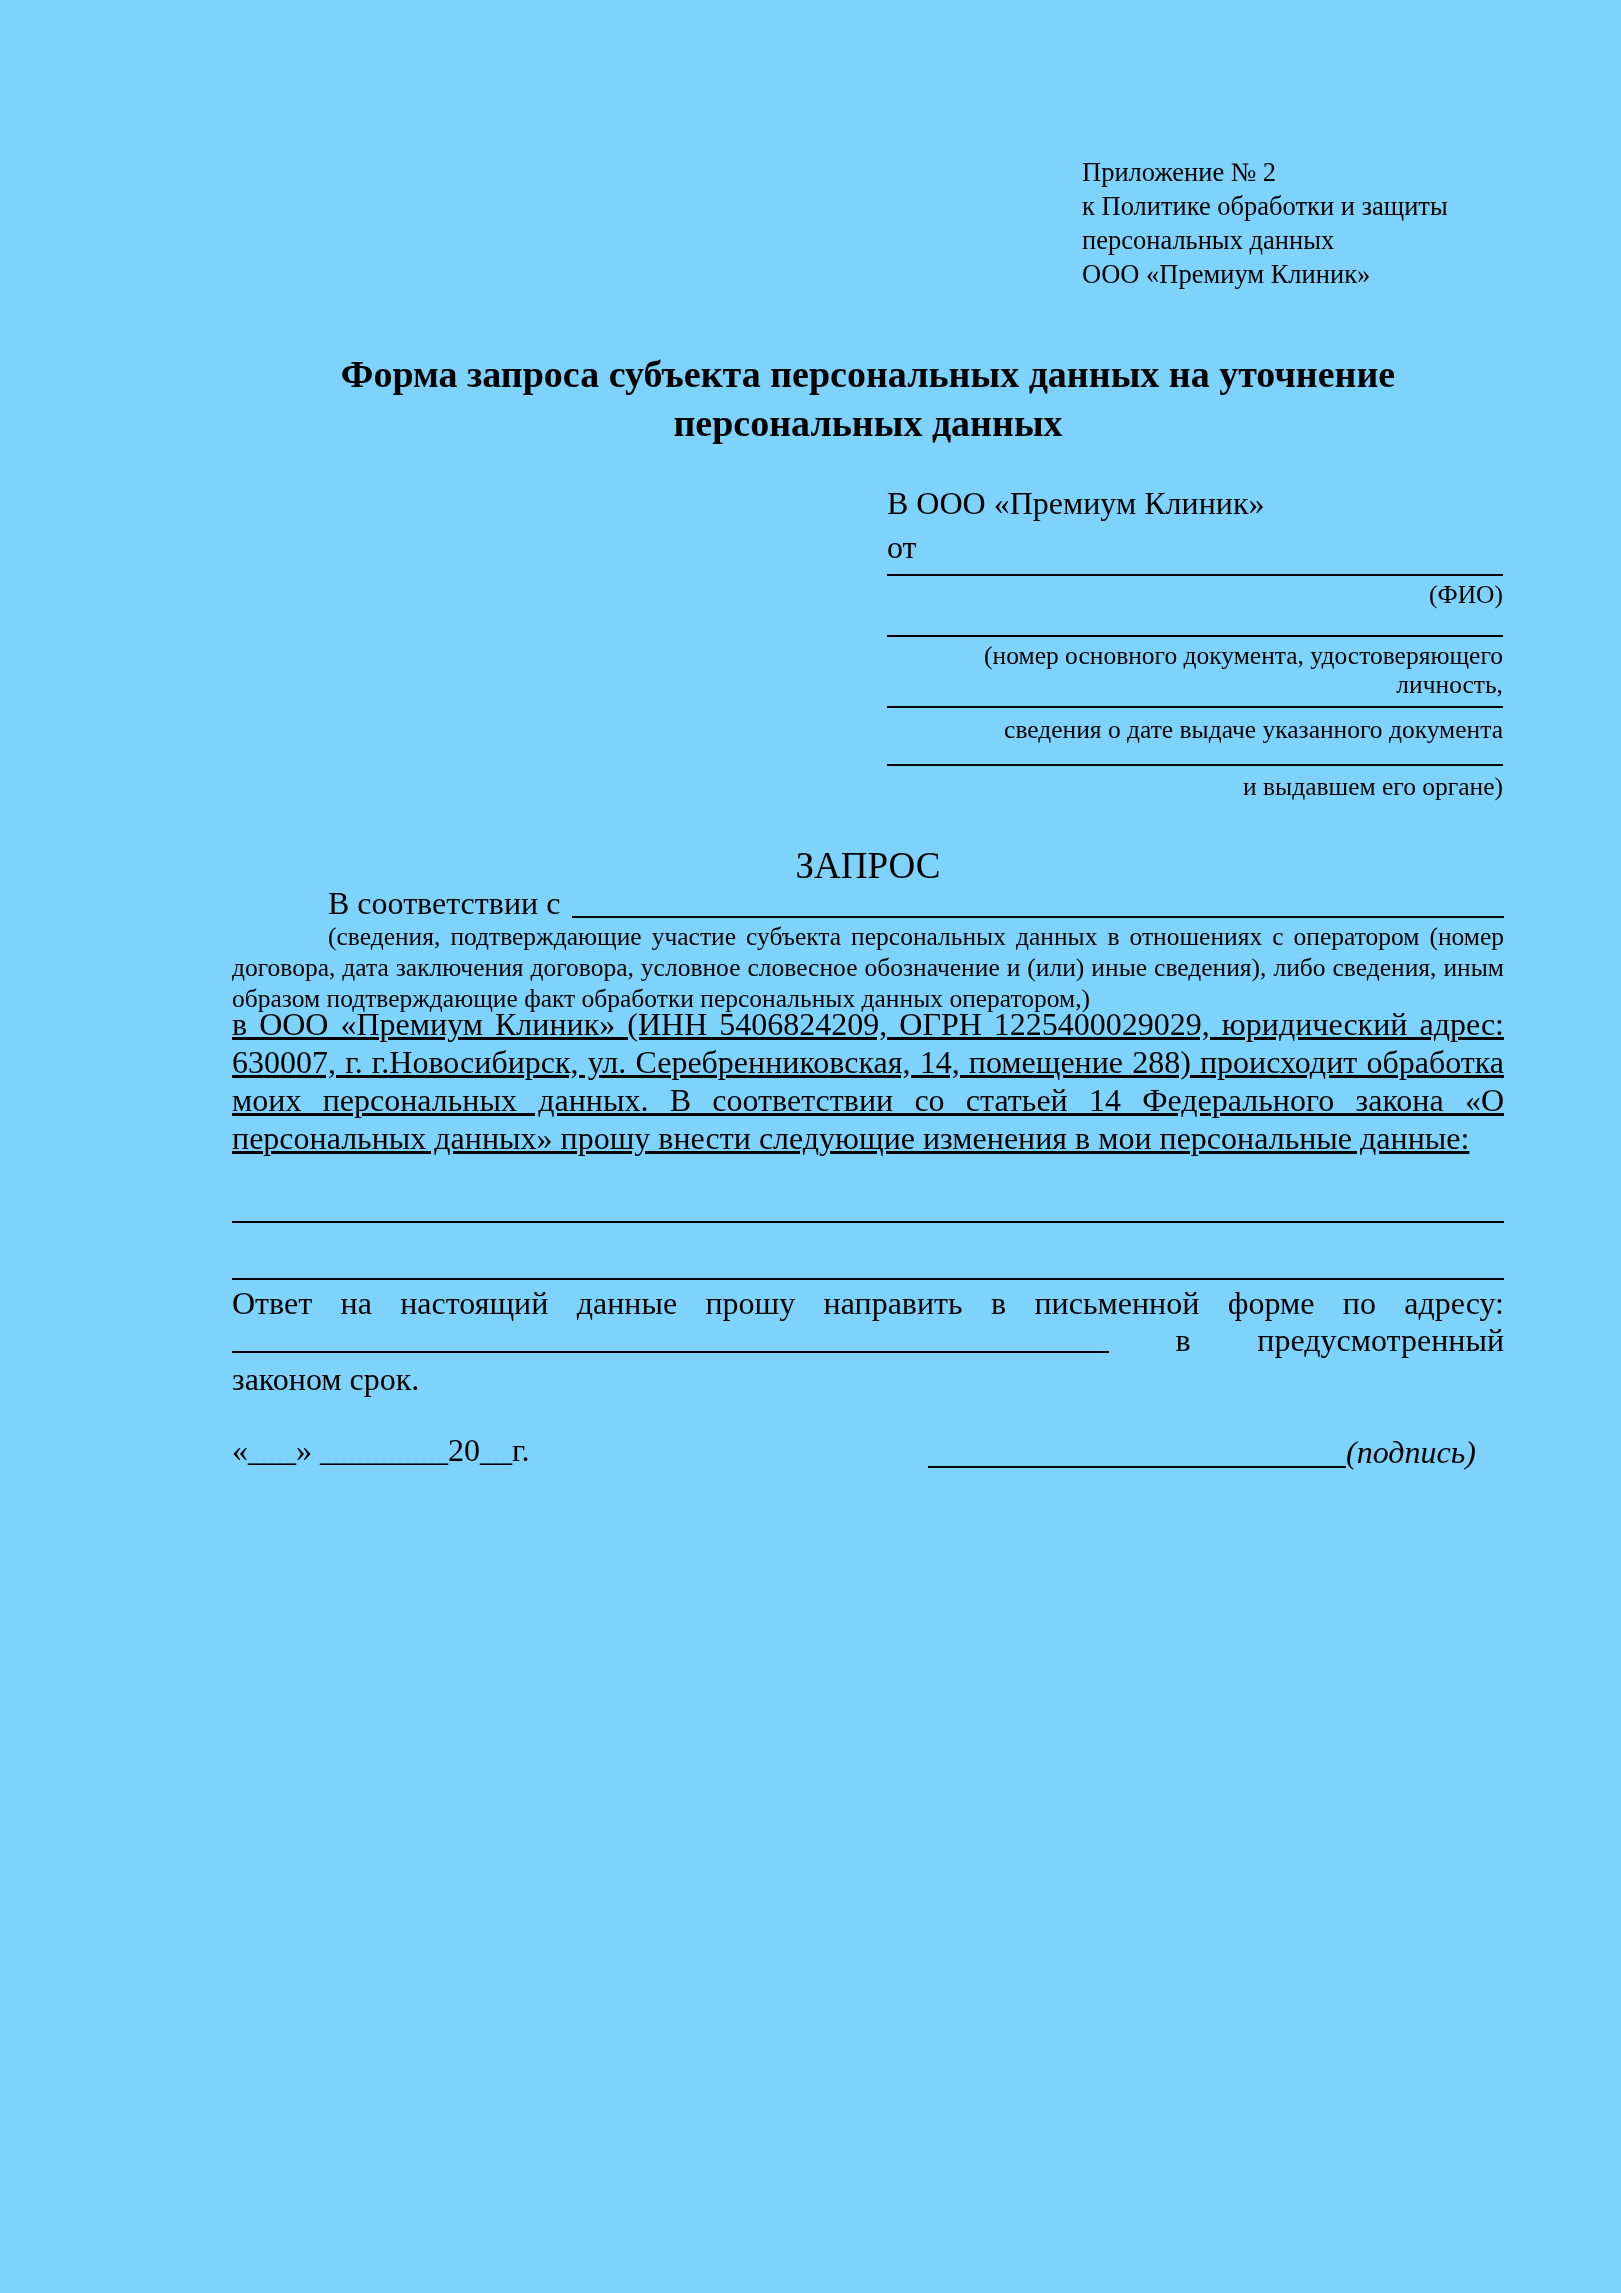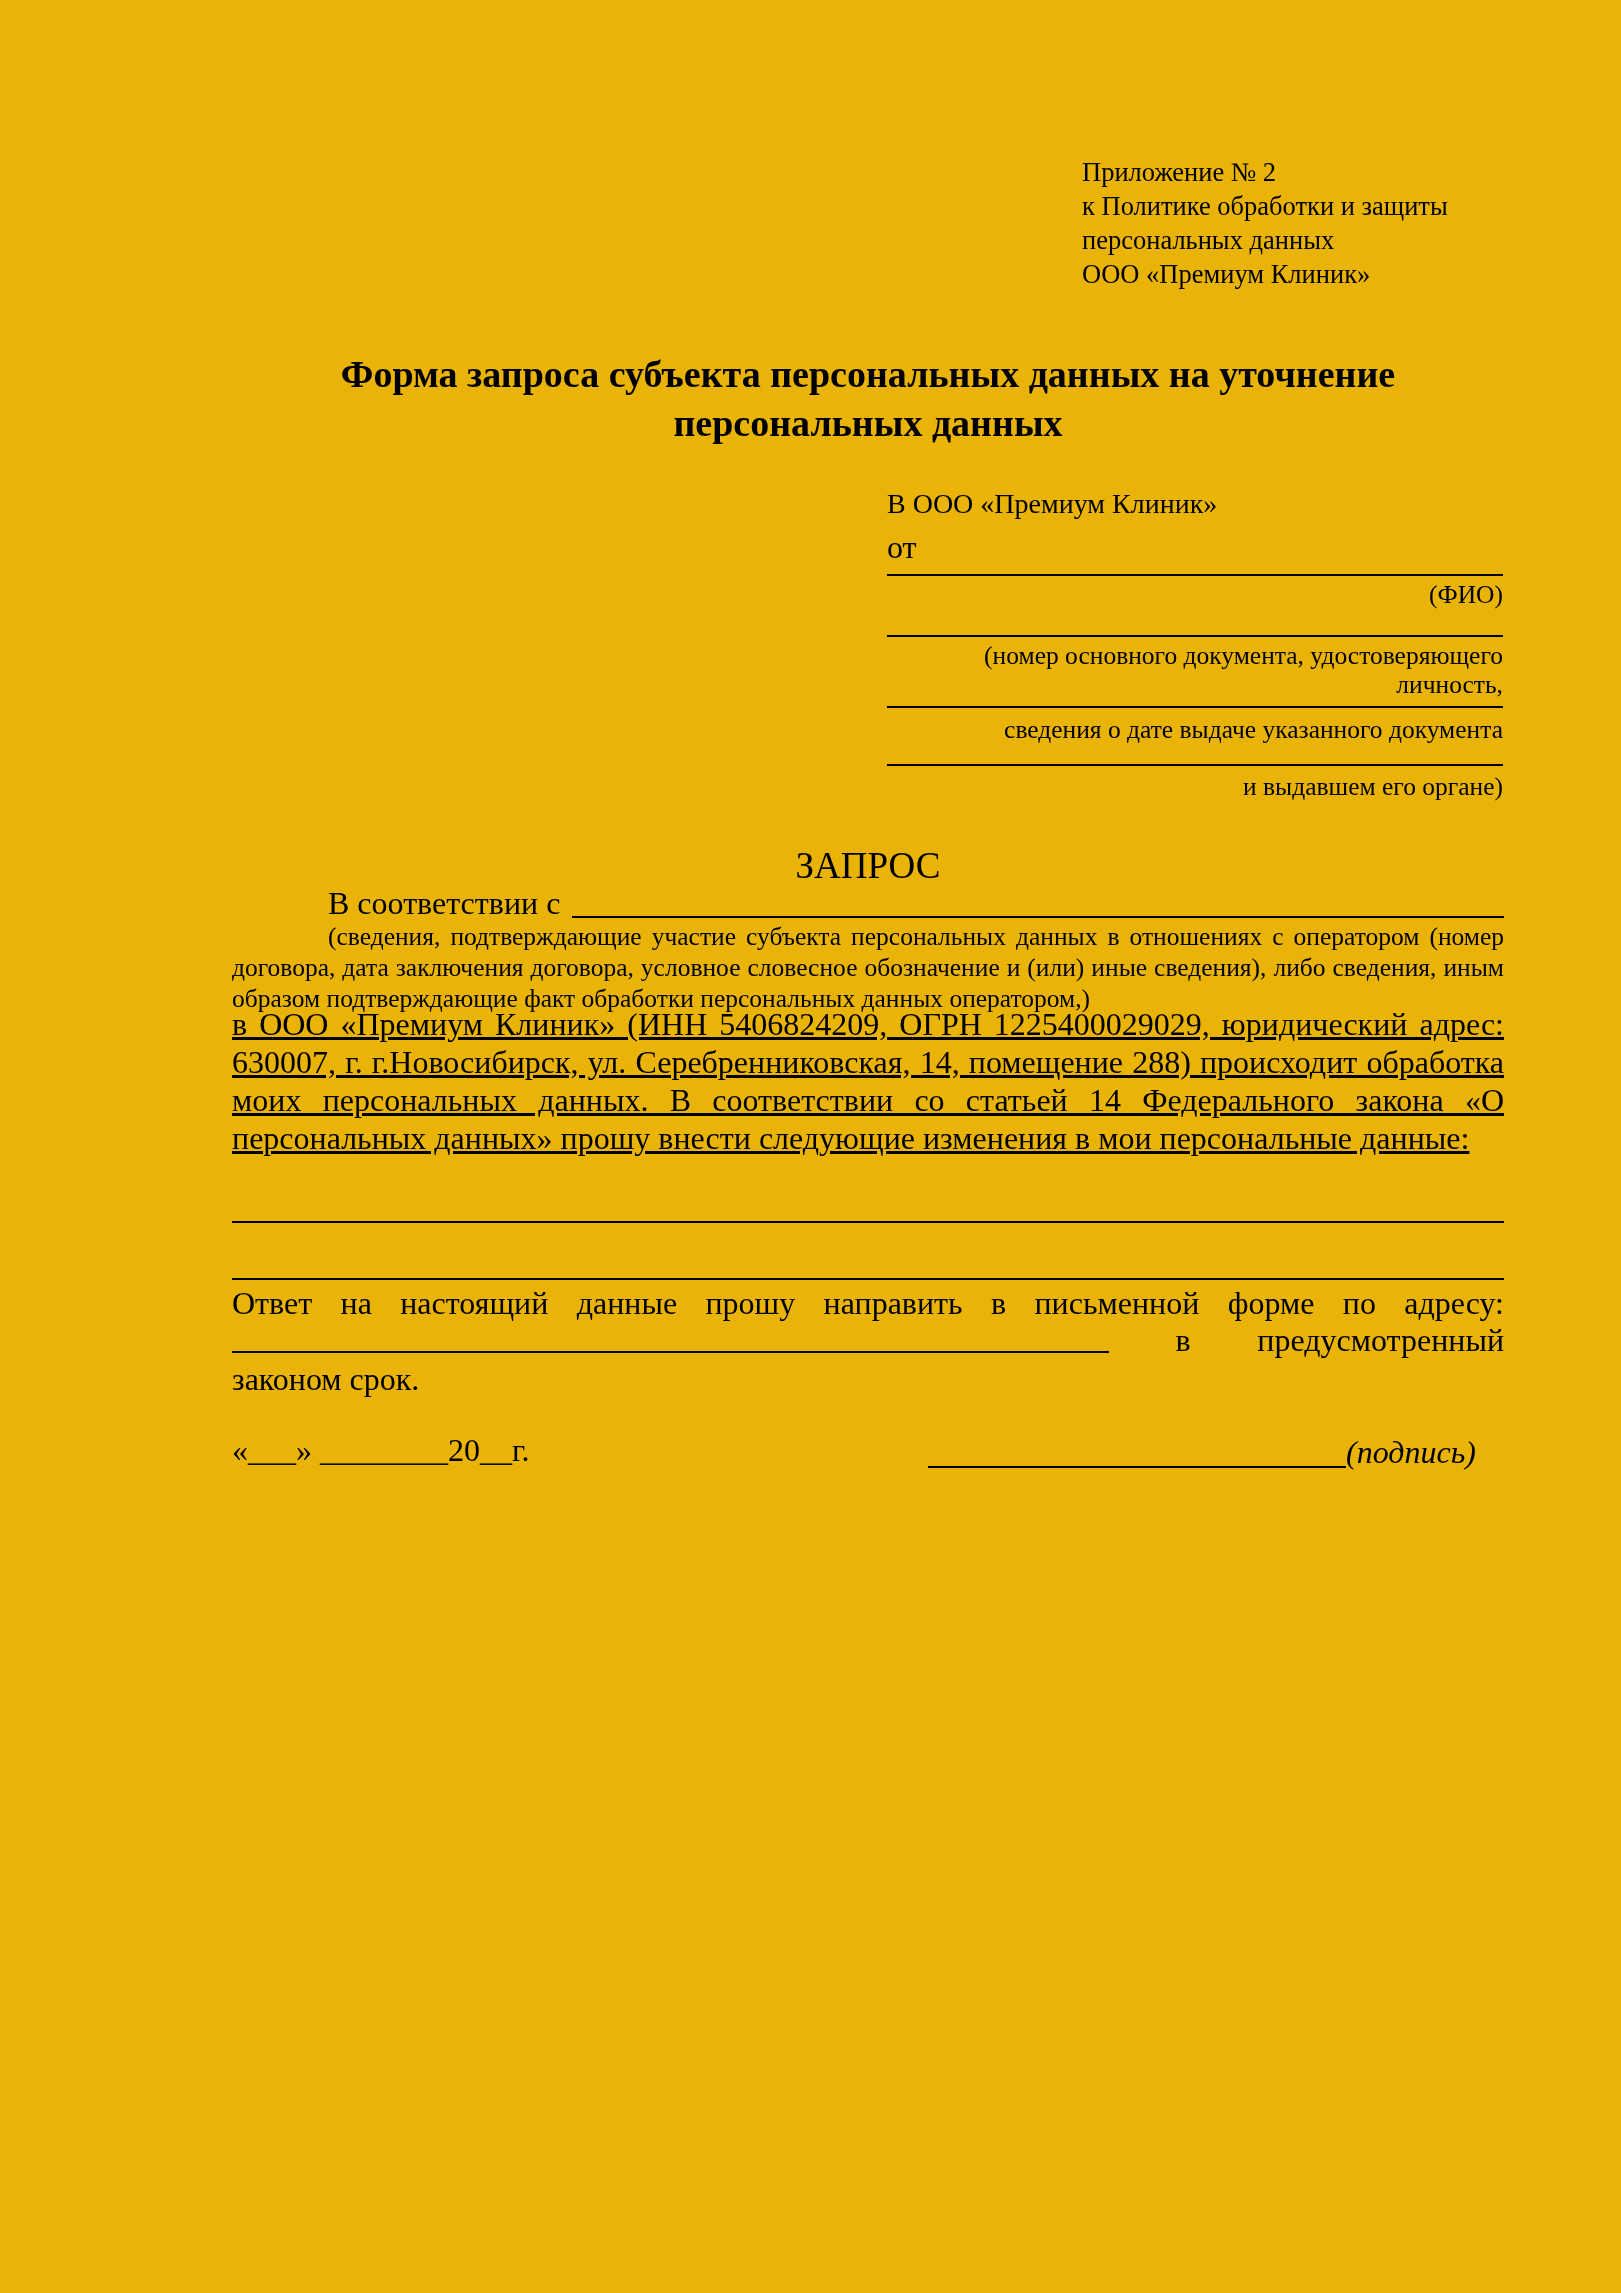--- a/index.html
+++ b/index.html
@@ -1,20 +1,20 @@
 <!DOCTYPE html>
 <html><head>
 <meta charset="utf-8">
 <style>
   html, body { margin: 0; padding: 0; background: #ffffff; }
   .page {
     position: relative;
     width: 1621px;
     height: 2294px;
-    background: #eab308;
+    background: #7dd3fc;
     color: #000000;
     font-family: "Liberation Serif", "DejaVu Serif", serif;
     overflow: hidden;
   }
   .abs { position: absolute; }
 
   
   .appendix {
     left: 1082px; top: 155px;
     font-size: 26.5px; line-height: 34px;
@@ -23,21 +23,21 @@
 
   
   .title {
     left: 232px; top: 350px; width: 1272px;
     text-align: center;
     font-weight: bold;
     font-size: 38px; line-height: 49px;
   }
 
   
-  .addr-to   { left: 887px; top: 485px; font-size: 28px; line-height: 37px; white-space: nowrap; }
+  .addr-to   { left: 887px; top: 485px; font-size: 32px; line-height: 37px; white-space: nowrap; }
   .addr-from { left: 887px; top: 529px; font-size: 32px; line-height: 37px; }
 
   .rule {
     left: 887px; width: 616px; height: 29px;
     border-bottom: 2.9px solid #000000;
   }
   .rule-fio  { top: 545px; }
   .rule-doc  { top: 606px; }
   .rule-date { top: 677px; }
   .rule-org  { top: 735px; }

